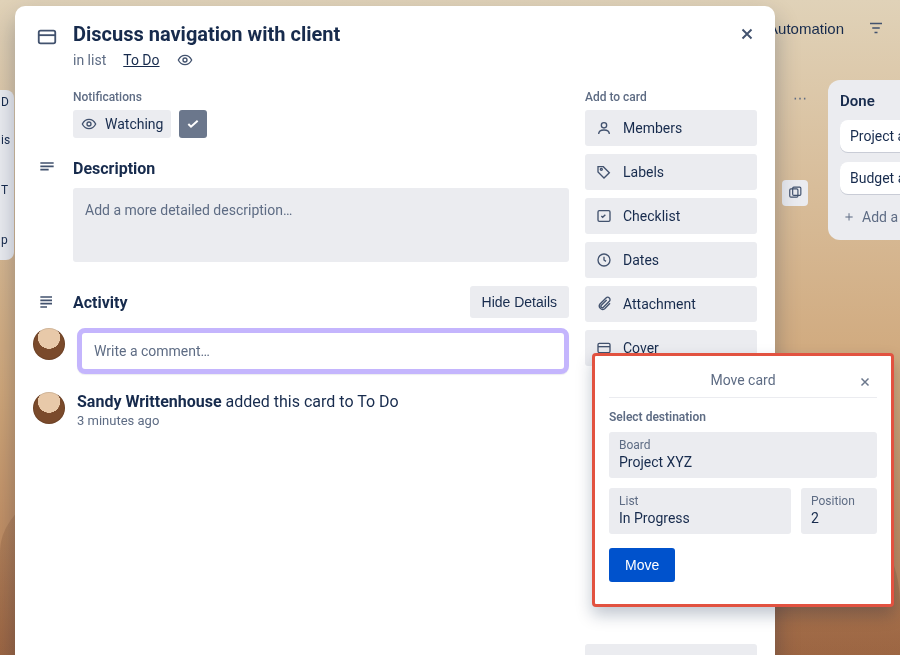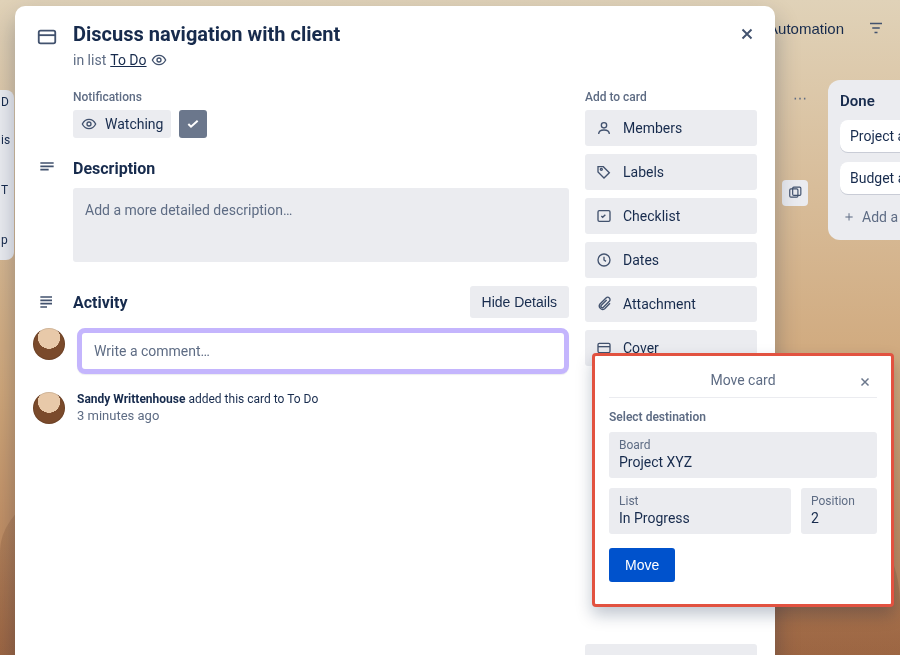--- a/index.html
+++ b/index.html
@@ -28,41 +28,41 @@
   .modal {
     position:absolute; top:6px; left:15px; width:760px; height:660px;
     background:#fff; border-radius:10px;
     box-shadow:0 12px 24px rgba(9,30,66,0.3);
     padding:16px 18px 18px 18px;
   }
   .close-x { position:absolute; top:12px; right:12px; width:32px; height:32px; display:flex; align-items:center; justify-content:center; color:#42526e; border-radius:6px; cursor:pointer;}
   .hdr { display:flex; align-items:flex-start; gap:12px; margin-bottom:4px;}
   .hdr .icn { width:28px; display:flex; justify-content:center; padding-top:4px; color:#42526e;}
   .hdr h2 { margin:0; font-size:20px; font-weight:700; color:#172b4d;}
-  .subline { margin-left:40px; font-size:14px; color:#5e6c84; display:flex; align-items:center; gap:4px;}
+  .subline { margin-left:40px; font-size:14px; color:#5e6c84; display:flex; align-items:center; gap:17px;}
   .subline a { color:#172b4d; text-decoration:underline;}
   .eyeicn { color:#42526e; display:inline-flex;}
   .body { display:flex; gap:16px; margin-top:22px;}
   .maincol { flex:1; }
   .sidecol { width:172px; }
   .blocklabel { font-size:12px; color:#5e6c84; font-weight:500; margin:0 0 6px 40px;}
   .notif { margin-left:40px; display:flex; align-items:center; gap:8px; margin-bottom:20px;}
   .watch-chip { display:flex; align-items:center; gap:8px; background:#ebecf0; border-radius:3px; padding:6px 8px; font-size:14px; color:#172b4d;}
   .check-badge { width:28px; height:28px; border-radius:3px; background:#6b778c; display:flex; align-items:center; justify-content:center; color:#fff;}
   .sect { display:flex; gap:12px; align-items:center; margin-bottom:10px;}
   .sect .icn2 { width:28px; display:flex; justify-content:center; color:#42526e;}
   .sect h3 { margin:0; font-size:16px; font-weight:700; color:#172b4d;}
   .desc-box { margin-left:40px; background:#ebecf0; border-radius:3px; padding:14px 12px 44px; font-size:14px; color:#5e6c84; margin-bottom:24px;}
   .activity-head { display:flex; justify-content:space-between; align-items:center; margin-bottom:10px;}
   .hide-btn { background:#ebecf0; border:none; border-radius:3px; padding:8px 12px; font-size:14px; color:#172b4d; cursor:pointer;}
   .comment-row { display:flex; gap:12px; align-items:flex-start; margin-bottom:18px;}
   .avatar { width:32px; height:32px; border-radius:50%; background:radial-gradient(circle at 50% 30%, #e8c9a9 0 40%, #7a4a2b 41% 100%); flex:none; box-shadow: inset 0 0 0 1px rgba(0,0,0,0.1);}
   .comment-input { flex:1; border:5px solid #c4b5fd; border-radius:8px; padding:10px 12px; font-size:14px; color:#5e6c84; background:#fff; box-shadow:0 1px 1px rgba(9,30,66,.08);}
   .act-item { display:flex; gap:12px;}
-  .act-text { font-size:12px; color:#172b4d;}
+  .act-text { font-size:16px; color:#172b4d;}
   .act-text .user { font-weight:700;}
   .act-time { font-size:13px; color:#5e6c84; margin-top:2px;}
   .side-title { font-size:12px; color:#5e6c84; font-weight:500; margin-bottom:6px;}
   .side-btn { display:flex; align-items:center; gap:10px; background:#ebecf0; border-radius:3px; padding:9px 10px; margin-bottom:8px; font-size:14px; color:#172b4d; cursor:pointer;}
   .side-btn .sicn { width:18px; height:18px; display:flex; align-items:center; justify-content:center; color:#42526e;}
 
   .popover {
     position:absolute; top:353px; left:592px; width:302px; height:254px;
     background:#fff; border:3px solid #e25240; border-radius:4px;
     box-shadow:0 8px 16px rgba(9,30,66,.25);

